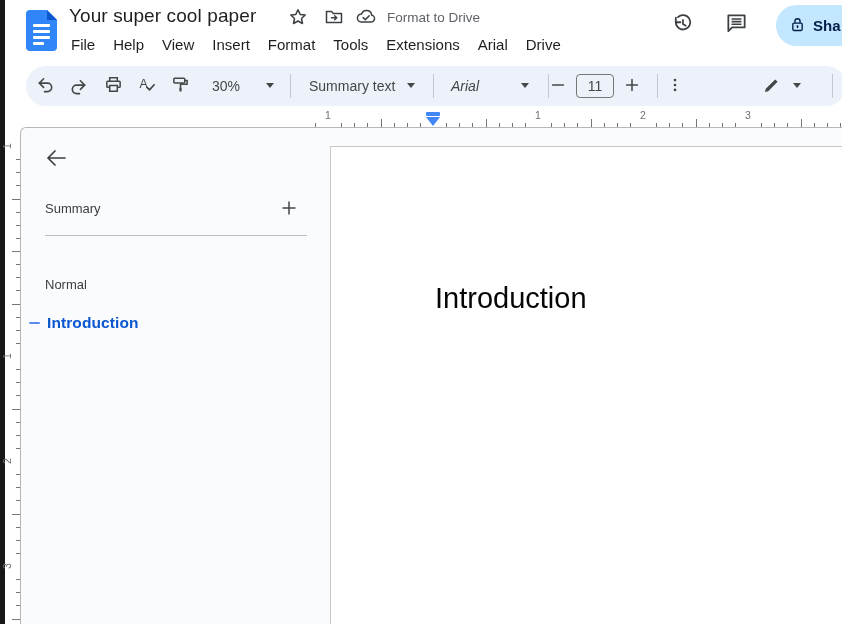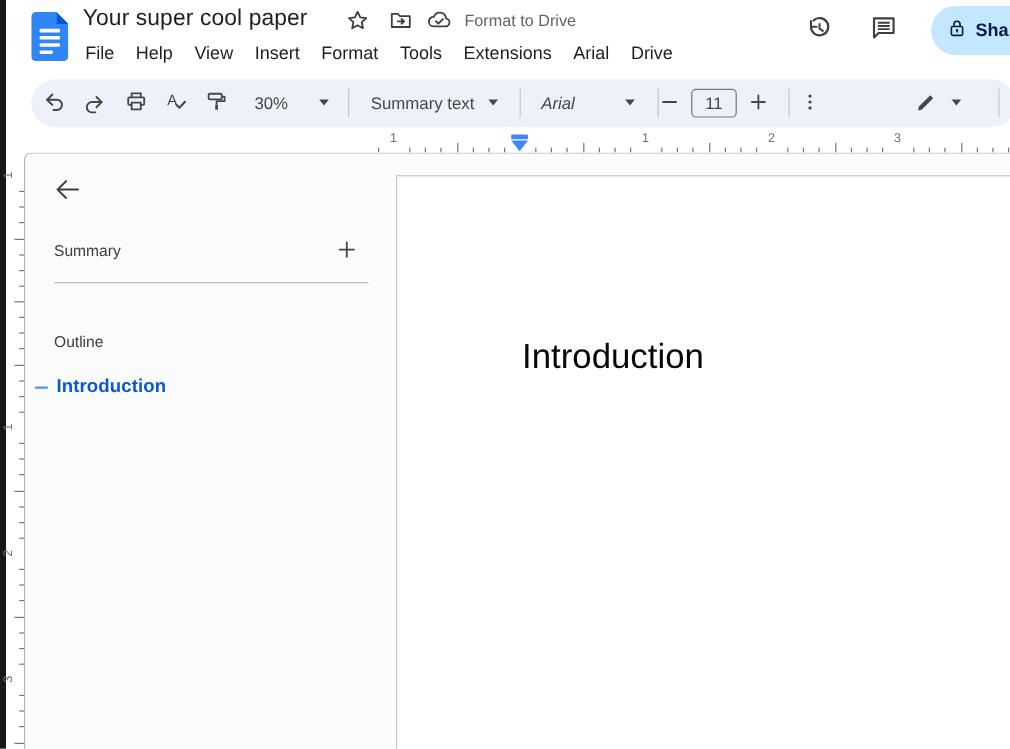--- a/index.html
+++ b/index.html
@@ -380,18 +380,18 @@
 <button class="abs summary-add-btn">
   <span>
     <svg viewBox="0 0 16 16" width="16" height="16">
         <path d="M8 2v12M2 8h12" stroke="#444746" stroke-width="1.5" stroke-linecap="round"></path>
       </svg>
   </span>
 </button>
 
 <div class="abs sidebar-divider"></div>
 
-<div class="abs outline-label">Outline</div>
+<div class="abs outline-label">Normal</div>
 
 <div class="abs outline-item">
   <span class="dash"></span>
   <span class="label">Introduction</span>
 </div>
 
 </body></html>

